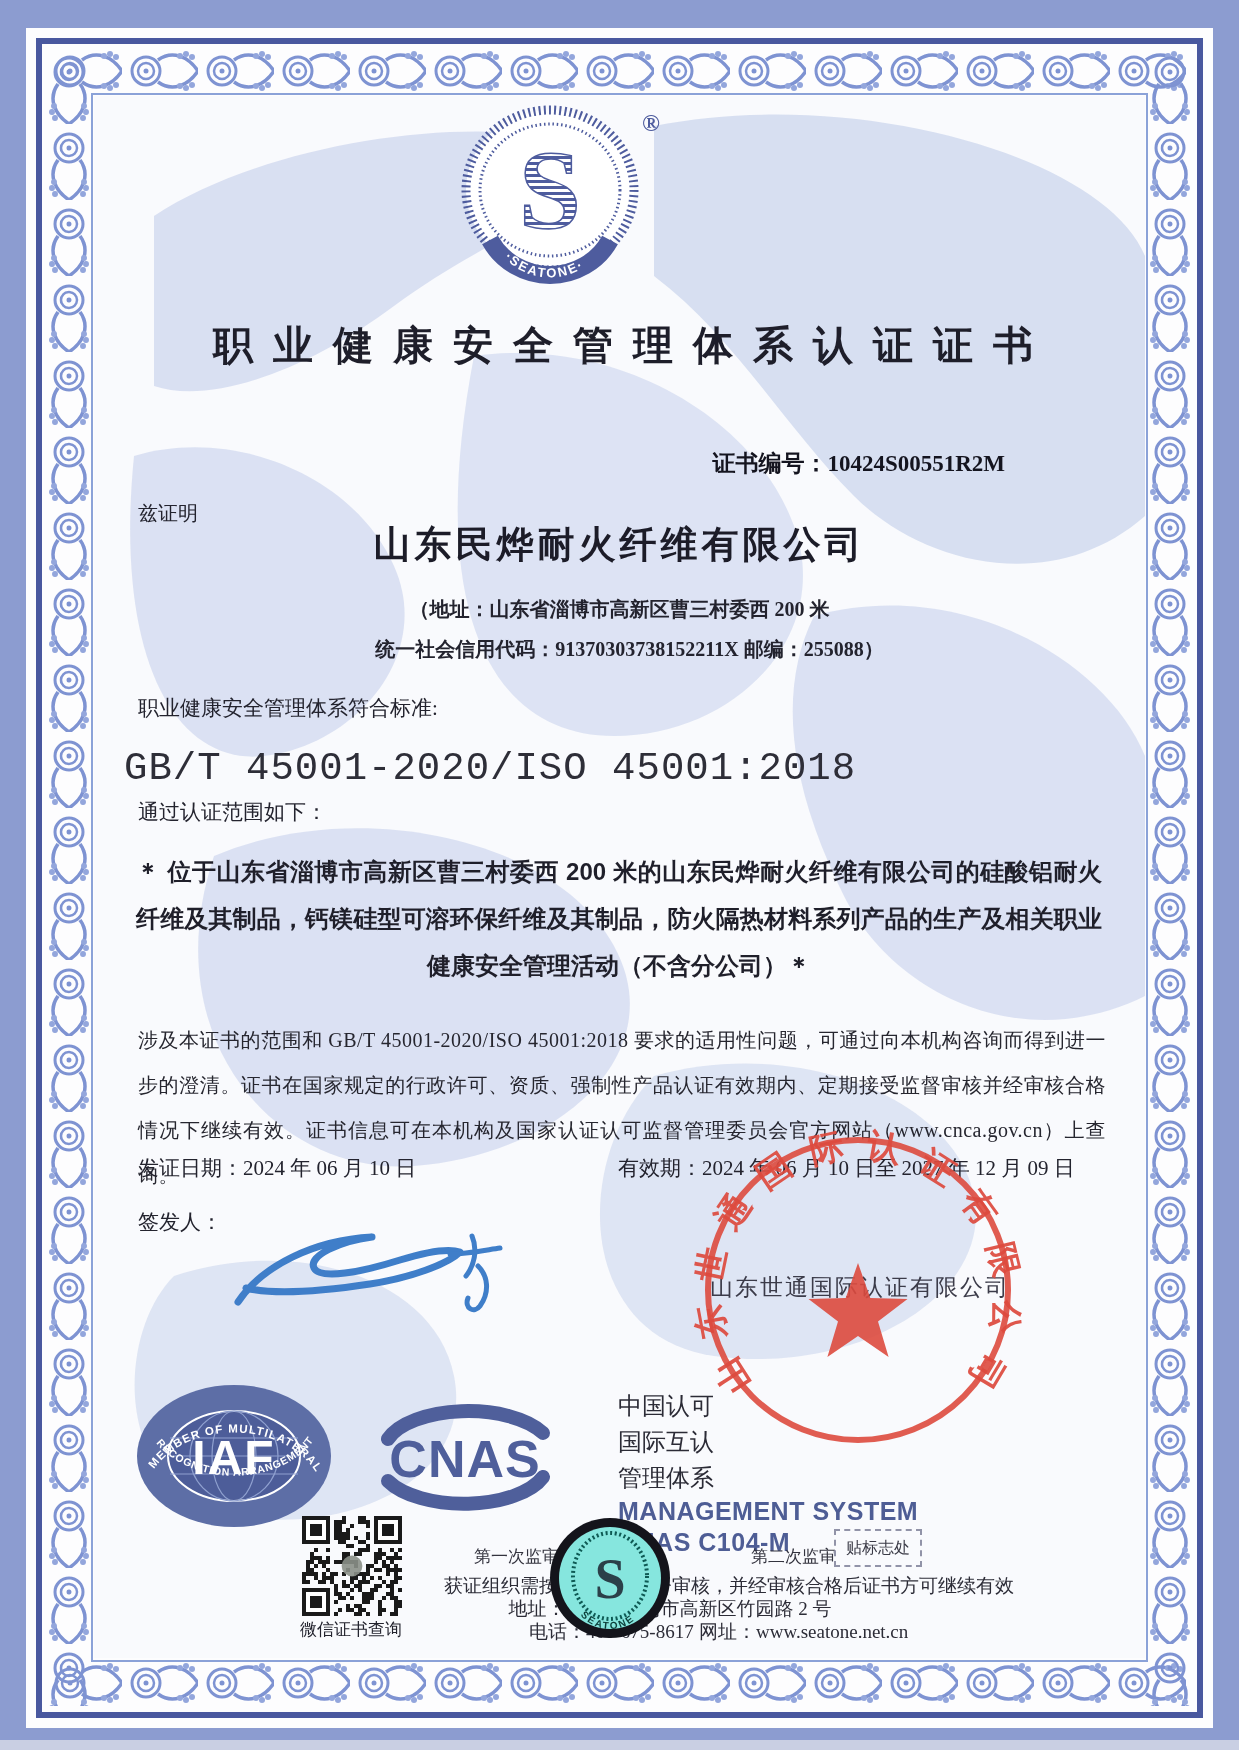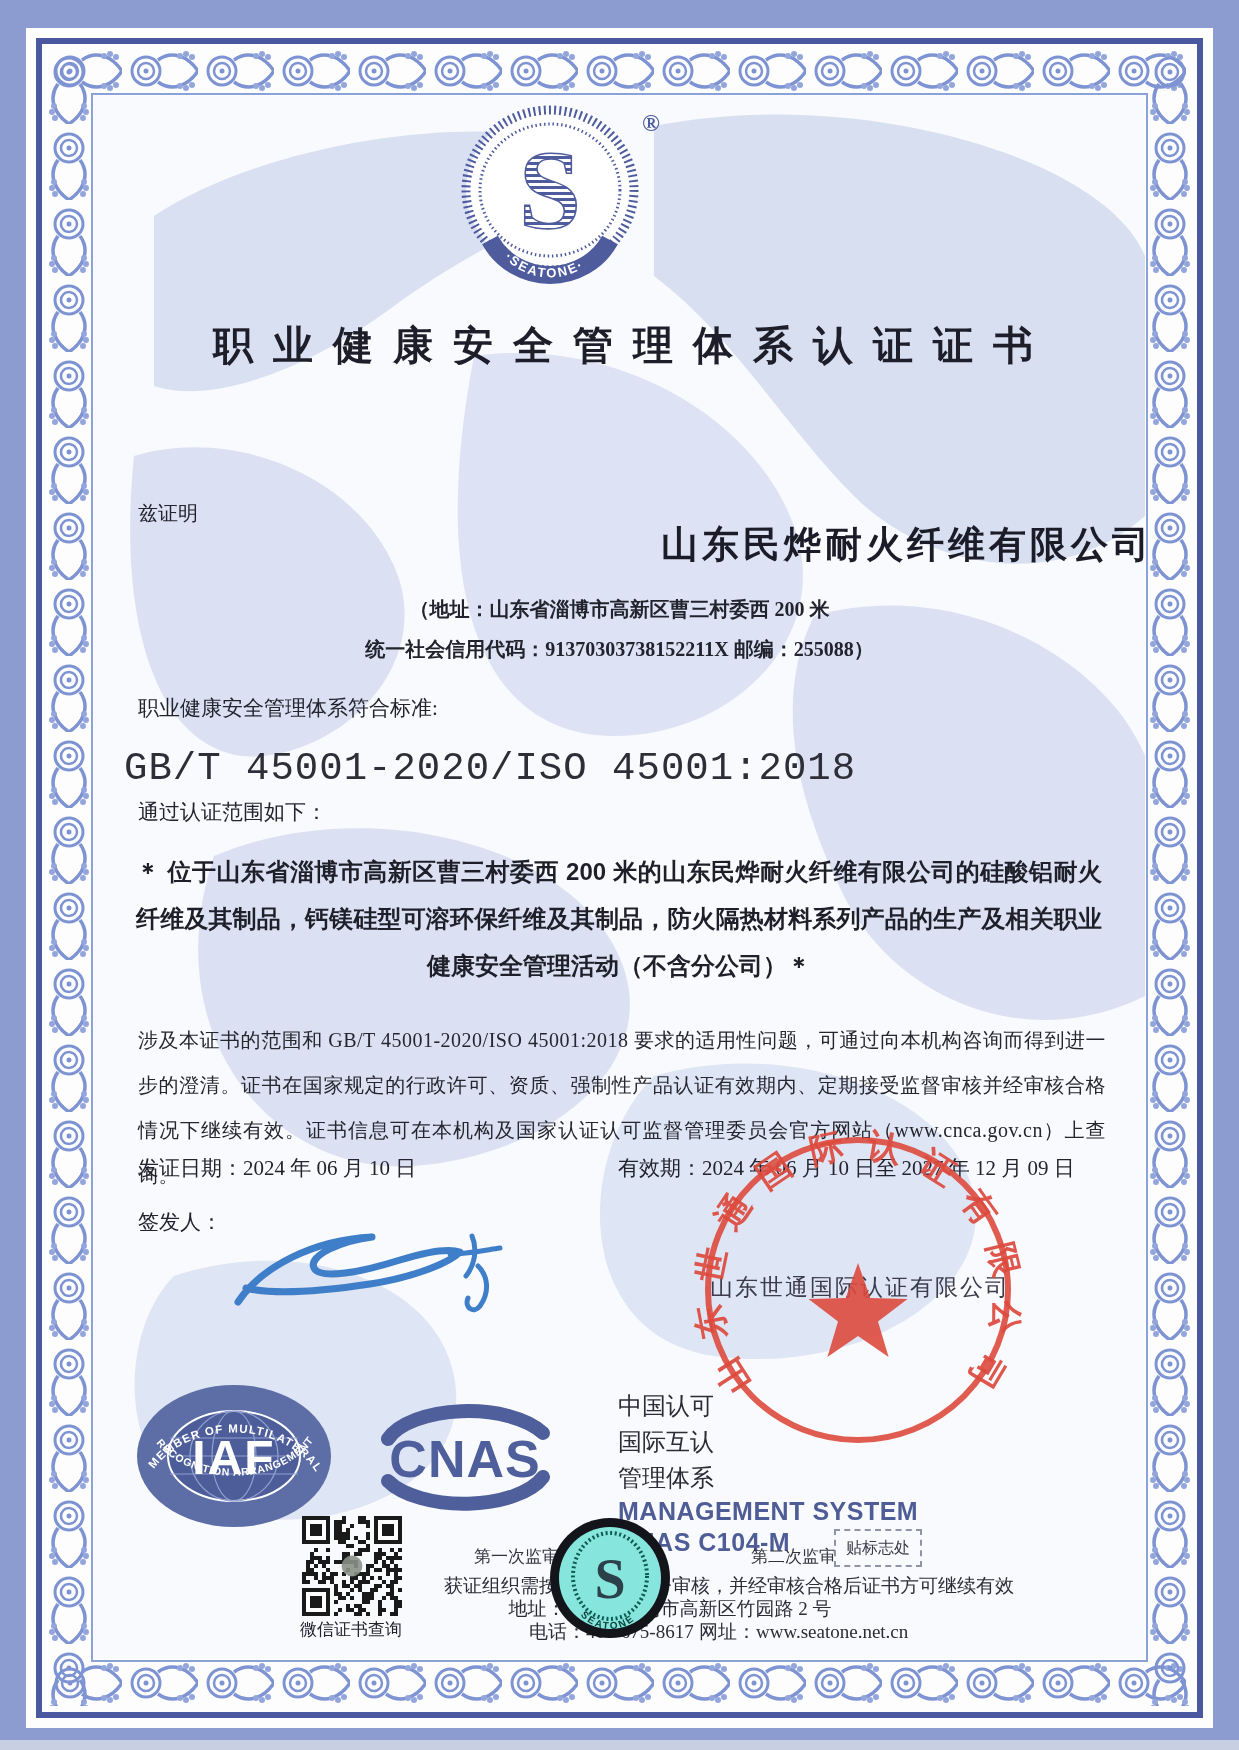--- a/index.html
+++ b/index.html
@@ -12,24 +12,24 @@
   .band svg{display:block;}
   .inner-line{left:91px;top:93px;right:91px;bottom:88px;border:2px solid #8ba2d8;}
   .bottom-strip{left:0;right:0;bottom:0;height:10px;background:#c9cfe3;}
   .content{left:94px;top:96px;width:1051px;height:1562px;background:#f9fafd;overflow:hidden;}
   .wm{left:0;top:0;width:100%;height:100%;z-index:0;}
   .z1{z-index:1;}
   .cert-title{left:0;top:222px;width:100%;text-align:center;font-size:40px;letter-spacing:20px;
       padding-left:27px;box-sizing:border-box;color:#1e1e2a;font-weight:600;}
   .cert-no{top:352px;right:140px;font-size:23px;font-weight:bold;color:#14141f;}
   .certify{left:44px;top:404px;font-size:20px;}
-  .company{left:8px;top:424px;width:100%;text-align:right;font-size:37px;font-weight:bold;
+  .company{left:0;top:424px;width:100%;text-align:center;font-size:37px;font-weight:bold;
       letter-spacing:4px;color:#1c1c28;}
   .addr1{left:0;top:500px;width:100%;text-align:center;font-size:20px;font-weight:600;}
-  .addr2{left:0;top:540px;width:100%;text-align:center;font-size:20px;font-weight:600;}
+  .addr2{left:0;top:540px;width:100%;text-align:center;font-size:20px;font-weight:600;padding-left:10px;}
   .lbl{left:44px;font-size:21px;text-align:center;}
   .standard{left:30px;top:651px;width:100%;font-size:39px;
       font-family:Liberation Mono, monospace;color:#2e2e38;letter-spacing:1px;}
   .scope{left:42px;top:752px;width:966px;font-size:24px;font-weight:bold;line-height:47px;
       font-family:"Liberation Sans","DejaVu Sans",sans-serif;color:#1f1f2a;
       text-align:justify;text-align-last:center;}
   .disclaimer{left:44px;top:922px;width:968px;font-size:20px;line-height:45px;text-align:justify;
       color:#26262f;letter-spacing:0.5px;}
   .issue-date{left:44px;top:1058px;font-size:21px;}
   .validity{left:524px;top:1058px;font-size:21px;}
@@ -172,20 +172,23 @@
       <path d="M 40,138 A 68,66 0 0 0 160,138" fill="none" stroke="#4e5c9e" stroke-width="18"></path>
       <text font-size="13" font-weight="bold" fill="#ffffff" letter-spacing="2" font-family="'Liberation Sans','DejaVu Sans',sans-serif">
         <textPath href="#seatoneArc" startOffset="8%">·SEATONE·</textPath>
       </text>
     </svg>
   </div>
   <div class="abs reg-mark">®</div>
 
   <div class="abs cert-title z1">职业健康安全管理体系认证证书</div>
 
+  <div class="abs cert-no z1">
+    <span>证书编号：</span><span>10424S00551R2M</span>
+  </div>
 
   <div class="abs certify z1">兹证明</div>
   <div class="abs company z1">山东民烨耐火纤维有限公司</div>
   <div class="abs addr1 z1">（地址：山东省淄博市高新区曹三村委西 200 米</div>
   <div class="abs addr2 z1">统一社会信用代码：91370303738152211X 邮编：255088）</div>
 
   <div class="abs lbl z1" style="top:598px;">职业健康安全管理体系符合标准:</div>
   <div class="abs standard z1">GB/T 45001-2020/ISO 45001:2018</div>
 
   <div class="abs lbl z1" style="top:702px;">通过认证范围如下：</div>

